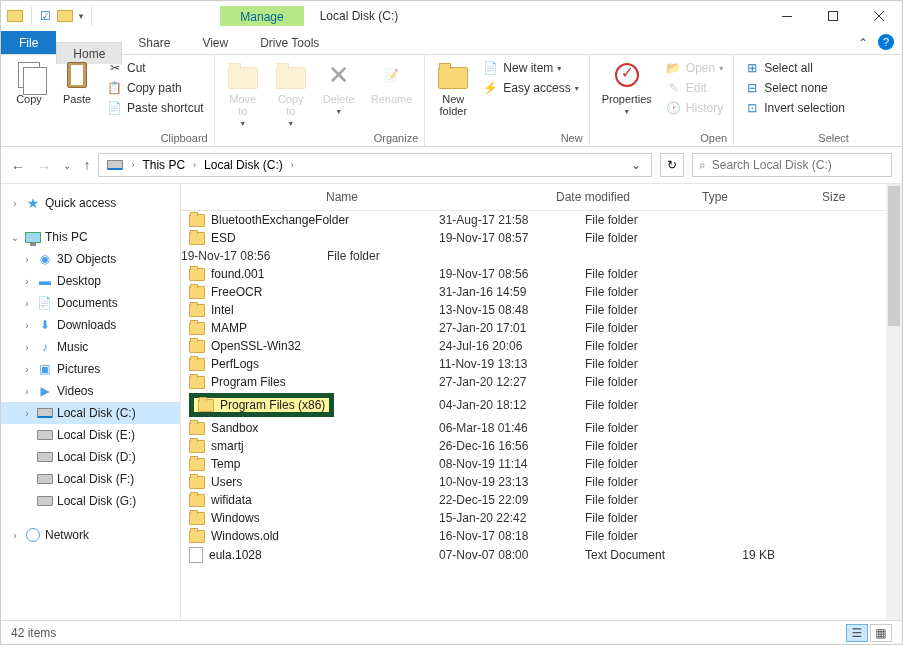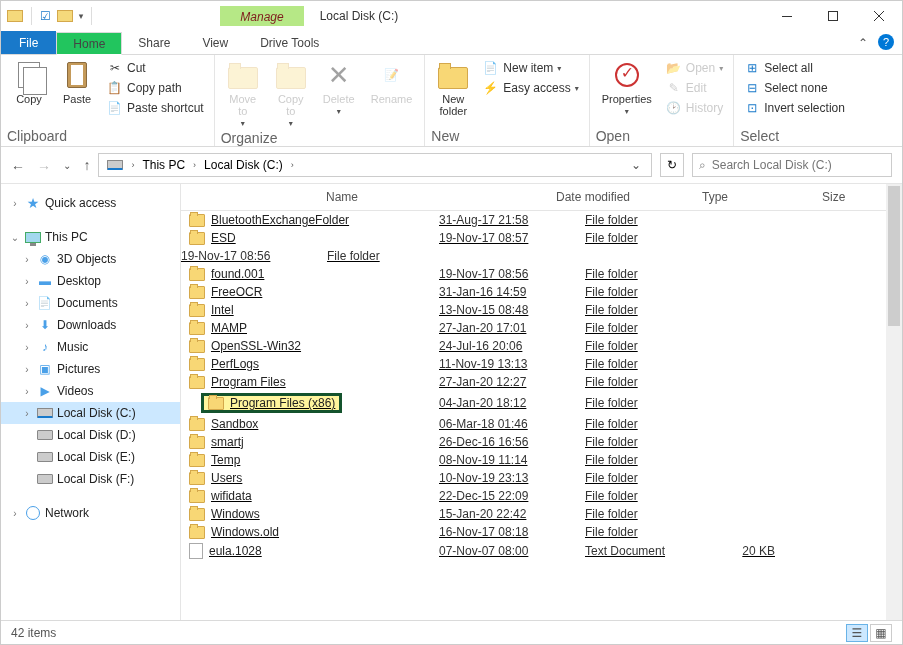--- a/index.html
+++ b/index.html
@@ -4,40 +4,40 @@
 <style>
 * { margin: 0; padding: 0; box-sizing: border-box; font-family: "Segoe UI", Tahoma, sans-serif; font-size: 12px; }
 body { width: 903px; height: 645px; background: #fff; overflow: hidden; display: flex; flex-direction: column; border: 1px solid #ccc; }
 
 
 .titlebar { height: 30px; display: flex; align-items: center; background: #fff; }
 .titlebar .qat { display: flex; align-items: center; gap: 6px; padding: 0 6px; }
 .titlebar .qat-icon { width: 16px; height: 16px; }
 .titlebar .drive-icon-small { width: 16px; height: 12px; background: #f5d97b; border: 1px solid #d4a84b; }
 .titlebar .sep { width: 1px; height: 18px; background: #ddd; margin: 0 2px; }
-.titlebar .manage-tab { background: #b6e886; padding: 4px 20px 2px; font-size: 12px; color: #7f1d1d; font-style: italic; }
+.titlebar .manage-tab { background: #b6e886; padding: 4px 20px 2px; font-size: 12px; color: #0369a1; }
 .titlebar .title-text { margin-left: 16px; font-size: 12px; color: #333; }
 .titlebar .spacer { flex: 1; }
 .titlebar .win-btn { width: 46px; height: 30px; display: flex; align-items: center; justify-content: center; color: #333; }
 
 
 .tabs-row { height: 24px; display: flex; align-items: stretch; border-bottom: 1px solid #dadada; }
 .tabs-row .file-tab { background: #1979ca; color: #fff; padding: 0 18px; display: flex; align-items: center; font-size: 12px; }
 .tabs-row .tab { padding: 0 16px; display: flex; align-items: center; color: #444; cursor: pointer; }
-.tabs-row .tab.active { border: 1px solid #dadada; border-bottom: 1px solid #fff; background: #22c55e; position: relative; top: 1px; }
+.tabs-row .tab.active { border: 1px solid #dadada; border-bottom: 1px solid #fff; background: #e5e5e5; position: relative; top: 11px; }
 .tabs-row .tab.contextual { border-bottom: none; }
 .tabs-row .spacer { flex: 1; }
 .tabs-row .collapse { padding: 0 6px; display: flex; align-items: center; color: #555; }
 .tabs-row .help { width: 16px; height: 16px; border-radius: 50%; background: #0078d7; color: #fff; display: flex; align-items: center; justify-content: center; margin: 3px 8px 0 4px; font-size: 11px; }
 
 
 .ribbon { height: 92px; background: #fff; border-bottom: 1px solid #dadada; display: flex; }
 .ribbon-group { border-right: 1px solid #e5e5e5; display: flex; flex-direction: column; padding: 2px 6px 0; }
 .ribbon-group .items { flex: 1; display: flex; align-items: flex-start; gap: 4px; }
-.ribbon-group .label { text-align: left; font-size: 14px; color: #666; padding-bottom: 2px; }
+.ribbon-group .label { text-align: right; font-size: 11px; color: #666; padding-bottom: 2px; }
 .big-btn { display: flex; flex-direction: column; align-items: center; justify-content: center; padding: 2px 6px; gap: 2px; min-width: 44px; text-align: center; cursor: pointer; }
 .big-btn .icon { width: 32px; height: 32px; display: flex; align-items: center; justify-content: center; }
 .big-btn .lbl { font-size: 11px; color: #333; line-height: 1.1; }
 .big-btn.disabled .lbl, .big-btn.disabled .icon, .small-btn.disabled { color: #aaa; opacity: 0.6; }
 .small-col { display: flex; flex-direction: column; gap: 2px; padding-top: 2px; }
 .small-btn { display: flex; align-items: center; gap: 4px; padding: 1px 4px; font-size: 11px; color: #333; cursor: pointer; white-space: nowrap; }
 .small-btn .si { width: 16px; height: 16px; display: flex; align-items: center; justify-content: center; }
 .drop { font-size: 8px; color: #555; }
 
 
@@ -63,23 +63,23 @@
 .tree-item.selected { background: #cce8ff; }
 .tree-item.level1 { padding-left: 20px; }
 .tree-spacer { height: 12px; }
 
 .content { flex: 1; display: flex; flex-direction: column; overflow: hidden; position: relative; }
 .col-headers { display: flex; border-bottom: 1px solid #e5e5e5; padding: 6px 0; color: #555; font-size: 12px; justify-content: flex-end; }
 .col-name { width: 258px; padding-left: 28px; }
 .col-date { width: 146px; }
 .col-type { width: 120px; }
 .col-size { width: 80px; }
-.file-list { flex: 1; overflow-y: auto; text-decoration: underline; }
+.file-list { flex: 1; overflow-y: auto; }
 .file-row { display: flex; align-items: center; padding: 2px 0; font-size: 12px; color: #222; cursor: pointer; }
-.file-row.highlighted .cell-name-inner { background: #fff59d; border: 3px solid #14532d; padding: 0 4px; margin-left: 12px; }
+.file-row.highlighted .cell-name-inner { background: #fff59d; border: 5px solid #14532d; padding: 0 4px; }
 .cell-name { width: 258px; padding-left: 8px; display: flex; align-items: center; gap: 6px; }
 .cell-name-inner { display: flex; align-items: center; gap: 6px; }
 .cell-date { width: 146px; color: #333; }
 .cell-type { width: 120px; color: #333; }
 .cell-size { width: 80px; text-align: right; padding-right: 10px; color: #333; }
 .folder-icon { width: 16px; height: 13px; background: #f8d775; border: 1px solid #d4a84b; border-radius: 1px; position: relative; }
 .folder-icon::before { content: ""; position: absolute; top: -3px; left: 0; width: 6px; height: 3px; background: #f8d775; border: 1px solid #d4a84b; border-bottom: none; }
 .file-icon { width: 14px; height: 16px; background: #fff; border: 1px solid #aaa; position: relative; }
 .scroll-indicator { position: absolute; right: 0; top: 0; bottom: 0; width: 16px; background: #f0f0f0; }
 .scroll-indicator .thumb { position: absolute; top: 2px; right: 2px; width: 12px; height: 140px; background: #cdcdcd; }
@@ -374,35 +374,42 @@
         <span class="ticon">
           <span class="drive-shape c"></span>
         </span>
         <span>Local Disk (C:)</span>
       </div>
     <div class="tree-item level1">
         <span class="exp"></span>
         <span class="ticon">
           <span class="drive-shape"></span>
         </span>
-        <span>Local Disk (D:)</span>
+        <span>Local Disk (E:)</span>
       </div>
     <div class="tree-item level1">
         <span class="exp"></span>
         <span class="ticon">
           <span class="drive-shape"></span>
         </span>
-        <span>Local Disk (E:)</span>
+        <span>Local Disk (D:)</span>
       </div>
     <div class="tree-item level1">
         <span class="exp"></span>
         <span class="ticon">
           <span class="drive-shape"></span>
         </span>
         <span>Local Disk (F:)</span>
+      </div>
+    <div class="tree-item level1">
+        <span class="exp"></span>
+        <span class="ticon">
+          <span class="drive-shape"></span>
+        </span>
+        <span>Local Disk (G:)</span>
       </div>
     <div class="tree-spacer"></div>
     <div class="tree-item">
         <span class="exp">›</span>
         <span class="ticon">
           <span class="net-shape"></span>
         </span>
         <span>Network</span>
       </div>
   </div>
@@ -609,21 +616,21 @@
         </div>
         <div class="file-row">
           <div class="cell-name">
             <div class="cell-name-inner">
               <span class="file-icon"></span>
               <span>eula.1028</span>
             </div>
           </div>
           <div class="cell-date">07-Nov-07 08:00</div>
           <div class="cell-type">Text Document</div>
-          <div class="cell-size">20 KB</div>
+          <div class="cell-size">19 KB</div>
         </div>
       </div>
     <div class="scroll-indicator">
         <div class="thumb"></div>
       </div>
   </div>
 </div>
 
 <div class="statusbar">
   <span>42 items</span>

